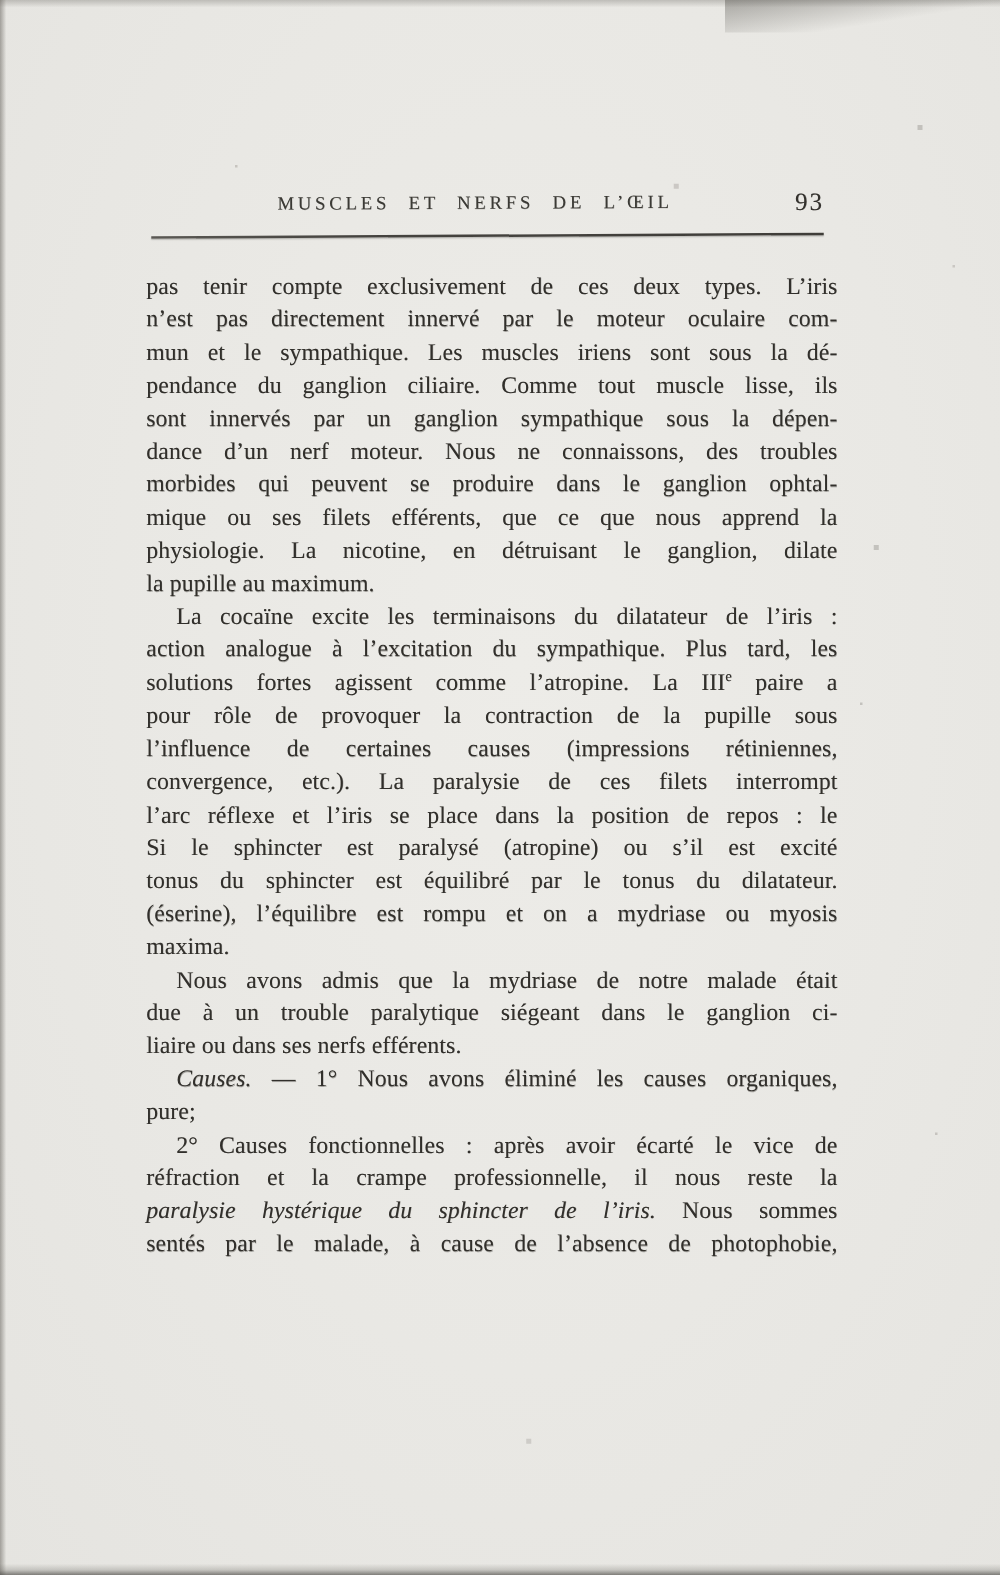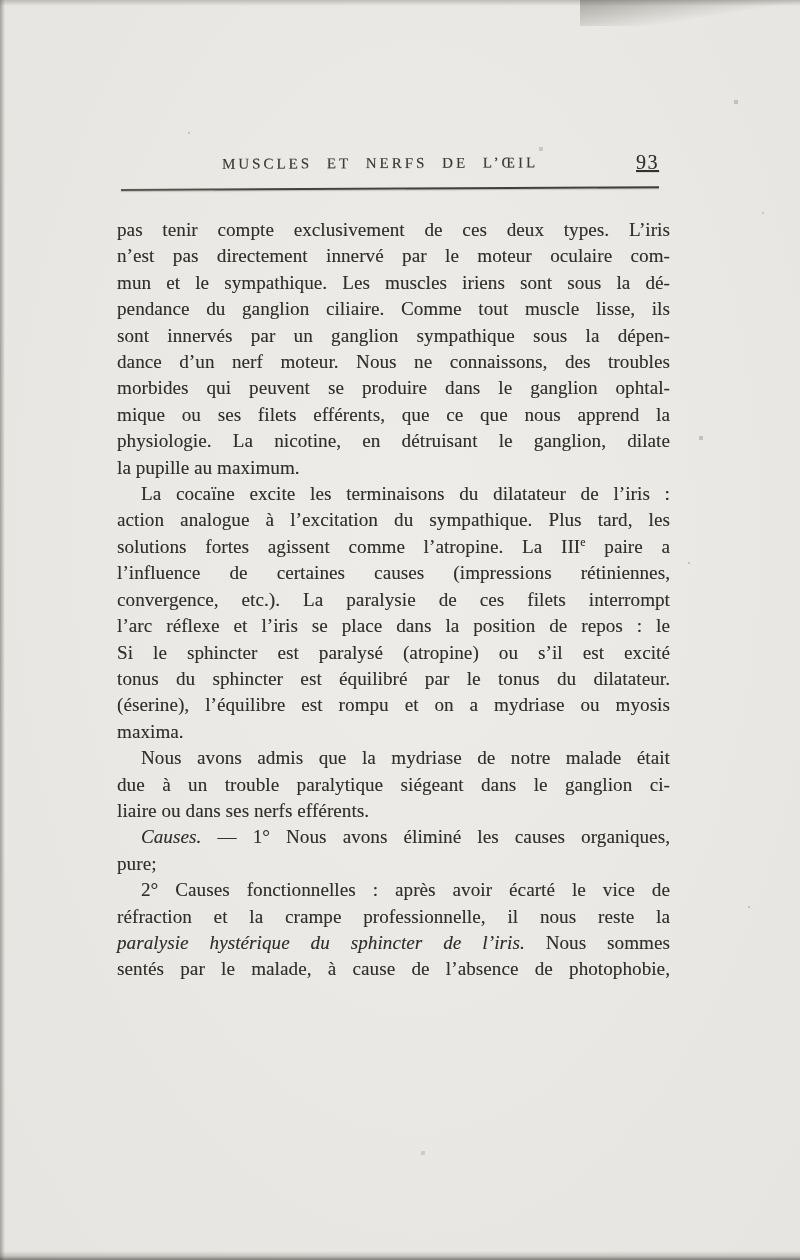--- a/index.html
+++ b/index.html
@@ -59,21 +59,20 @@
     font-size: 15px; letter-spacing: 3px; word-spacing: 8px;
     color: #3b3a35;
     text-shadow: 0.3px 0.3px 0.4px rgba(50,48,45,0.4);
     white-space: nowrap;
   }
   .page-num {
     position: absolute; top: 151px; right: 141px;
     font-size: 20px; letter-spacing: 1.5px;
     color: #33312d;
     text-shadow: 0.3px 0.3px 0.4px rgba(50,48,45,0.4);
-    text-decoration: underline;
   }
   .rule {
     position: absolute; top: 189px; left: 121px; width: 538px; height: 2px;
     background: linear-gradient(to right, #5a5853, #45433f 30%, #3f3d39);
     transform: rotate(-0.3deg); transform-origin: left center;
     box-shadow: 0 1px 1px rgba(60,58,54,0.25);
   }
   
   .body-text {
     position: absolute; top: 217px; left: 117px; width: 553px;
@@ -115,20 +114,21 @@
         <div class="line">dance d’un nerf moteur. Nous ne connaissons, des troubles</div>
         <div class="line">morbides qui peuvent se produire dans le ganglion ophtal-</div>
         <div class="line">mique ou ses filets efférents, que ce que nous apprend la</div>
         <div class="line">physiologie. La nicotine, en détruisant le ganglion, dilate</div>
         <div class="line para-end">la pupille au maximum.</div>
       </div>
       <div class="paragraph">
         <div class="line indent">La cocaïne excite les terminaisons du dilatateur de l’iris :</div>
         <div class="line">action analogue à l’excitation du sympathique. Plus tard, les</div>
         <div class="line">solutions fortes agissent comme l’atropine. La III<sup>e</sup> paire a</div>
+        <div class="line">pour rôle de provoquer la contraction de la pupille sous</div>
         <div class="line">l’influence de certaines causes (impressions rétiniennes,</div>
         <div class="line">convergence, etc.). La paralysie de ces filets interrompt</div>
         <div class="line">l’arc réflexe et l’iris se place dans la position de repos : le</div>
         <div class="line">Si le sphincter est paralysé (atropine) ou s’il est excité</div>
         <div class="line">tonus du sphincter est équilibré par le tonus du dilatateur.</div>
         <div class="line">(éserine), l’équilibre est rompu et on a mydriase ou myosis</div>
         <div class="line para-end">maxima.</div>
       </div>
       <div class="paragraph">
         <div class="line indent">Nous avons admis que la mydriase de notre malade était</div>

